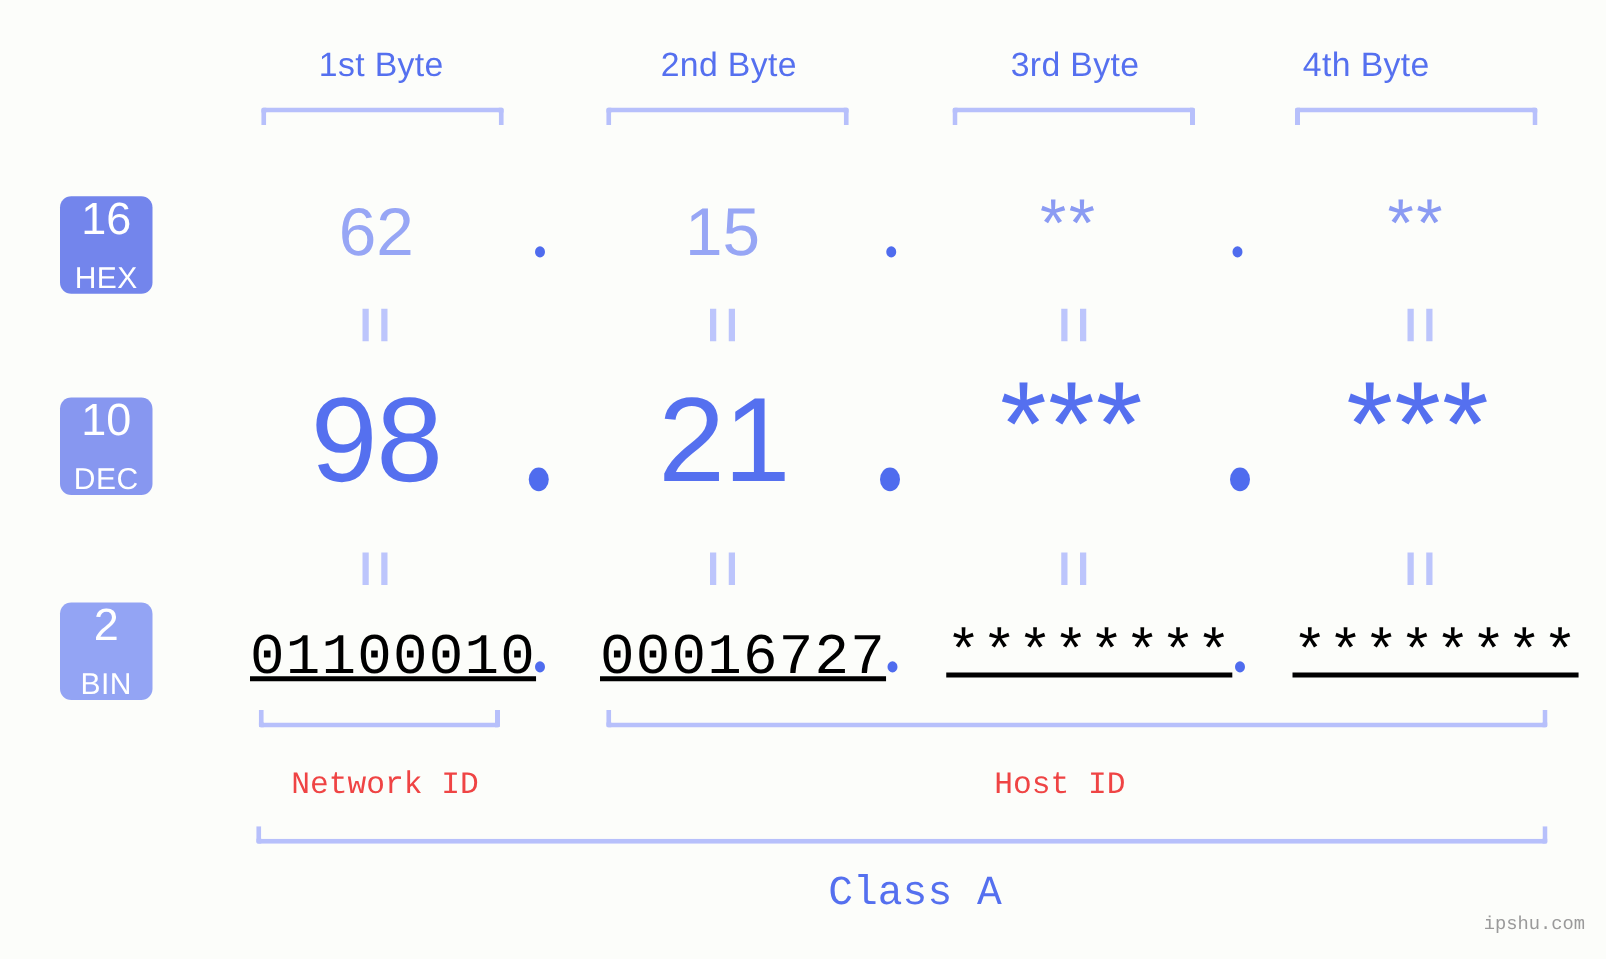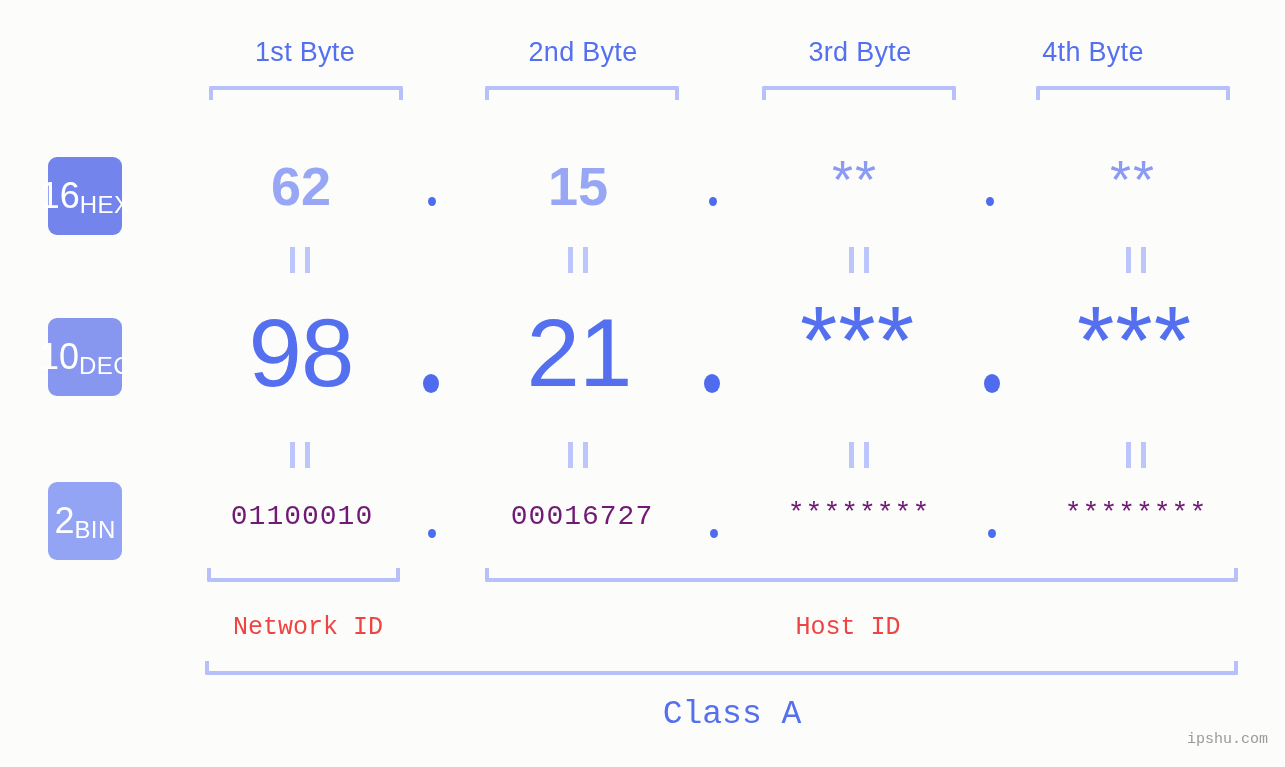--- a/index.html
+++ b/index.html
@@ -49,21 +49,21 @@
     box-sizing: border-box;
   }
 
   
   .badge {
     width: 74px;
     height: 78px;
     border-radius: 9px;
     color: #ffffff;
     display: flex;
-    flex-direction: row;
+    flex-direction: column;
     align-items: center;
     justify-content: center;
     line-height: 1;
   }
   .badge .num {
     font-size: 36px;
     font-weight: 400;
     letter-spacing: 0px;
   }
   .badge .nm {
@@ -79,21 +79,21 @@
   
   .cell {
     text-align: center;
     white-space: nowrap;
     line-height: 1;
   }
   .hex-val {
     color: #97a6f5;
     font-size: 54px;
     font-family: "Liberation Sans", sans-serif;
-    font-weight: 700;
+    font-weight: 400;
   }
   .hex-star {
     color: #8b9bf3;
     font-size: 54px;
     font-family: "Liberation Sans", sans-serif;
     letter-spacing: 2px;
   }
   .dec-val {
     color: #5570ef;
     font-size: 96px;
@@ -101,24 +101,25 @@
     font-weight: 400;
     letter-spacing: -1px;
   }
   .dec-star {
     color: #5570ef;
     font-size: 96px;
     font-family: "Liberation Sans", sans-serif;
     letter-spacing: 1px;
   }
   .bin-val {
-    color: #701a75;
-    font-size: 28px;
+    color: #000000;
+    font-size: 46px;
     font-family: "Liberation Mono", monospace;
     letter-spacing: 1px;
+    text-decoration: underline;
   }
 
   
   .dot {
     background: #4f6cee;
     border-radius: 50%;
   }
   .dot-hex { width: 8px; height: 9px; }
   .dot-dec { width: 16px; height: 19px; }
   .dot-bin { width: 8px; height: 9px; }

